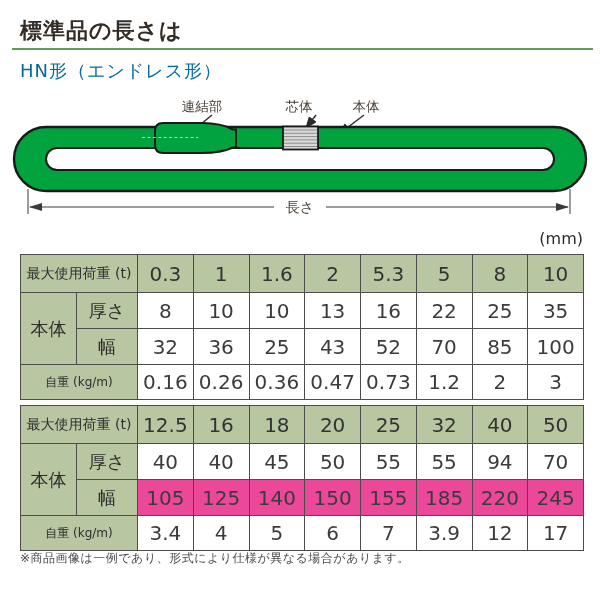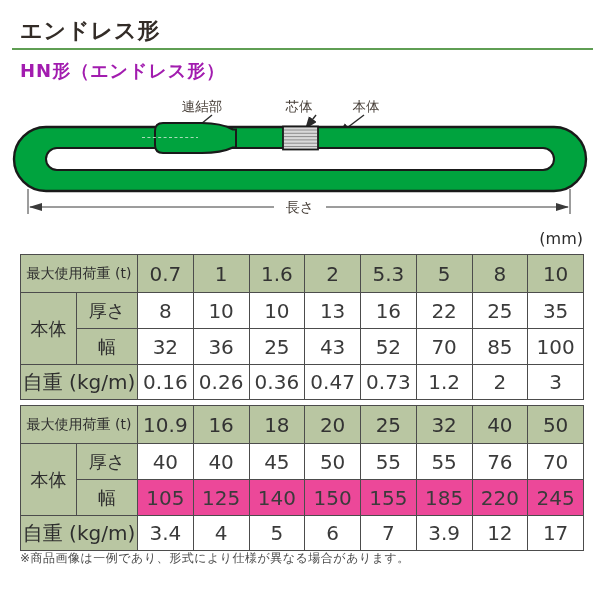--- a/index.html
+++ b/index.html
@@ -9,55 +9,55 @@
     color:#333;overflow:hidden;
   }
   .abs{position:absolute;}
   #page-title{
     left:20px;top:16px;font-size:22px;font-weight:bold;color:#332c27;letter-spacing:1px;
   }
   #title-rule{
     left:12px;right:7px;top:48px;height:2px;background:#5f9e53;
   }
   #page-subtitle{
-    left:20px;top:59px;font-size:18px;font-weight:bold;color:#a21caf;letter-spacing:1px;
+    left:20px;top:59px;font-size:18px;font-weight:normal;color:#0369a1;letter-spacing:1px;
   }
   #diagram{left:0;top:92px;}
   #unit-note{
     right:17px;top:229px;font-size:16px;color:#2b2b2b;
   }
   table.spec{
     left:20px;border-collapse:collapse;table-layout:fixed;width:563px;
     position:absolute;
   }
   table.spec td{
     border:1px solid #4c4c4c;text-align:center;vertical-align:middle;
     padding:0;overflow:hidden;white-space:nowrap;
   }
   td.lbl{background:#b9c6a2;color:#2e2e2e;}
   td.load-lbl{font-size:14px;letter-spacing:0;}
   td.body-lbl{font-size:18px;}
   td.sub-lbl{font-size:18px;}
-  td.weight-lbl{font-size:20px;}
+  td.weight-lbl{font-size:12px;}
   td.num{font-size:20px;color:#3b3b3b;background:#ffffff;}
   td.hdrnum{background:#b9c6a2;color:#333;}
   tr.r-load td{height:37px;}
   tr.r-thick td{height:35px;}
   tr.r-width td{height:35px;}
   tr.r-weight td{height:34px;}
   td.shade{background:#ec4899;}
   #notes{
     left:20px;top:551px;font-size:12px;color:#4a4a4a;line-height:14.5px;letter-spacing:0.5px;
   }
   .note-line{white-space:nowrap;}
 </style>
 </head>
 <body>
 
-<div class="abs" id="page-title">エンドレス形</div>
+<div class="abs" id="page-title">標準品の長さは</div>
 <div class="abs" id="title-rule"></div>
 <div class="abs" id="page-subtitle">HN形（エンドレス形）</div>
 
 <svg class="abs" id="diagram" width="600" height="132" viewBox="0 0 600 132">
   <defs>
     <marker id="arrh" markerWidth="9" markerHeight="8" refX="8" refY="3.5" orient="auto">
       <path d="M0,0 L9,3.5 L0,7 Z" fill="#2a2a2a"></path>
     </marker>
   </defs>
 
@@ -110,21 +110,21 @@
       <col style="width:55.75px">
       <col style="width:55.75px">
     <col style="width:55.75px">
       <col style="width:55.75px">
       <col style="width:55.75px">
       <col style="width:55.75px">
   </colgroup>
   <tbody>
       <tr class="r-load">
     <td colspan="2" class="lbl load-lbl">最大使用荷重 (t)</td>
-    <td class="num hdrnum">0.7</td>
+    <td class="num hdrnum">0.3</td>
     <td class="num hdrnum">1</td>
     <td class="num hdrnum">1.6</td>
     <td class="num hdrnum">2</td>
     <td class="num hdrnum">5.3</td>
     <td class="num hdrnum">5</td>
     <td class="num hdrnum">8</td>
     <td class="num hdrnum">10</td>
   </tr>
   <tr class="r-thick">
     <td rowspan="2" class="lbl body-lbl">本体</td>
@@ -172,39 +172,39 @@
       <col style="width:55.75px">
       <col style="width:55.75px">
     <col style="width:55.75px">
       <col style="width:55.75px">
       <col style="width:55.75px">
       <col style="width:55.75px">
   </colgroup>
   <tbody>
       <tr class="r-load">
     <td colspan="2" class="lbl load-lbl">最大使用荷重 (t)</td>
-    <td class="num hdrnum">10.9</td>
+    <td class="num hdrnum">12.5</td>
     <td class="num hdrnum">16</td>
     <td class="num hdrnum">18</td>
     <td class="num hdrnum">20</td>
     <td class="num hdrnum">25</td>
     <td class="num hdrnum">32</td>
     <td class="num hdrnum">40</td>
     <td class="num hdrnum">50</td>
   </tr>
   <tr class="r-thick">
     <td rowspan="2" class="lbl body-lbl">本体</td>
     <td class="lbl sub-lbl">厚さ</td>
     <td class="num">40</td>
     <td class="num">40</td>
     <td class="num">45</td>
     <td class="num">50</td>
     <td class="num">55</td>
     <td class="num">55</td>
-    <td class="num">76</td>
+    <td class="num">94</td>
     <td class="num">70</td>
   </tr>
   <tr class="r-width">
     <td class="lbl sub-lbl">幅</td>
     <td class="num shade">105</td>
     <td class="num shade">125</td>
     <td class="num shade">140</td>
     <td class="num shade">150</td>
     <td class="num shade">155</td>
     <td class="num shade">185</td>

